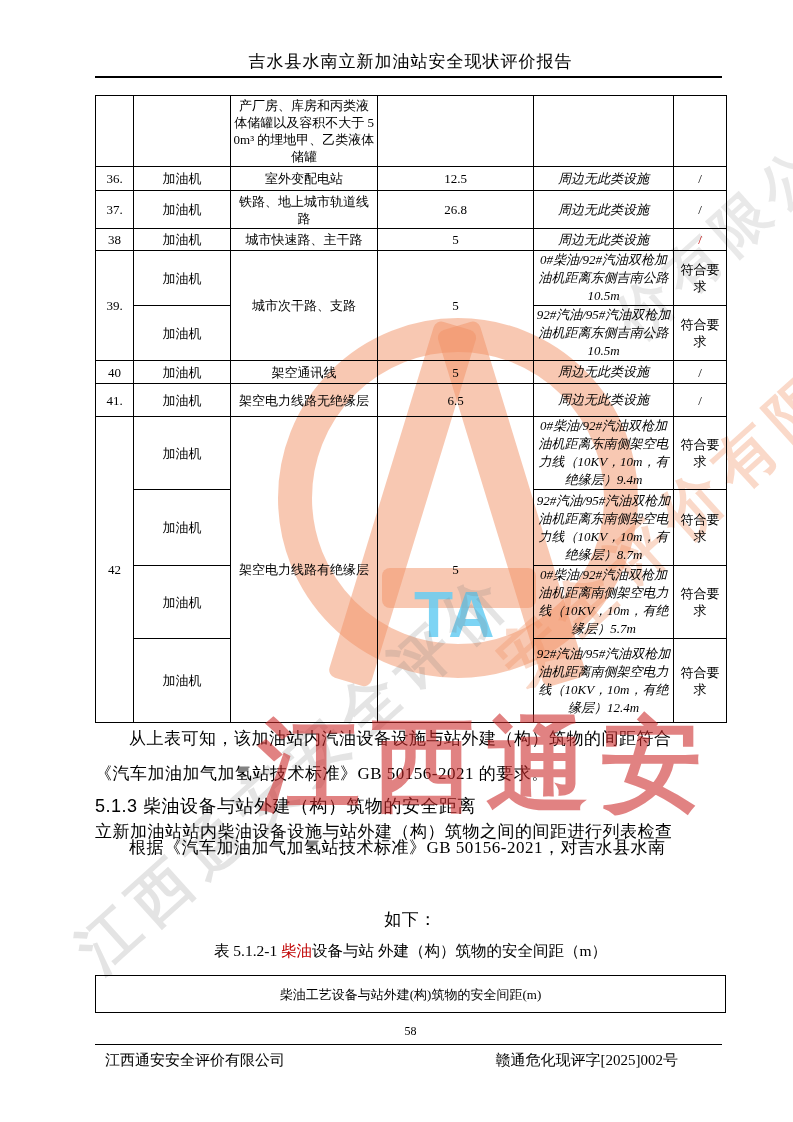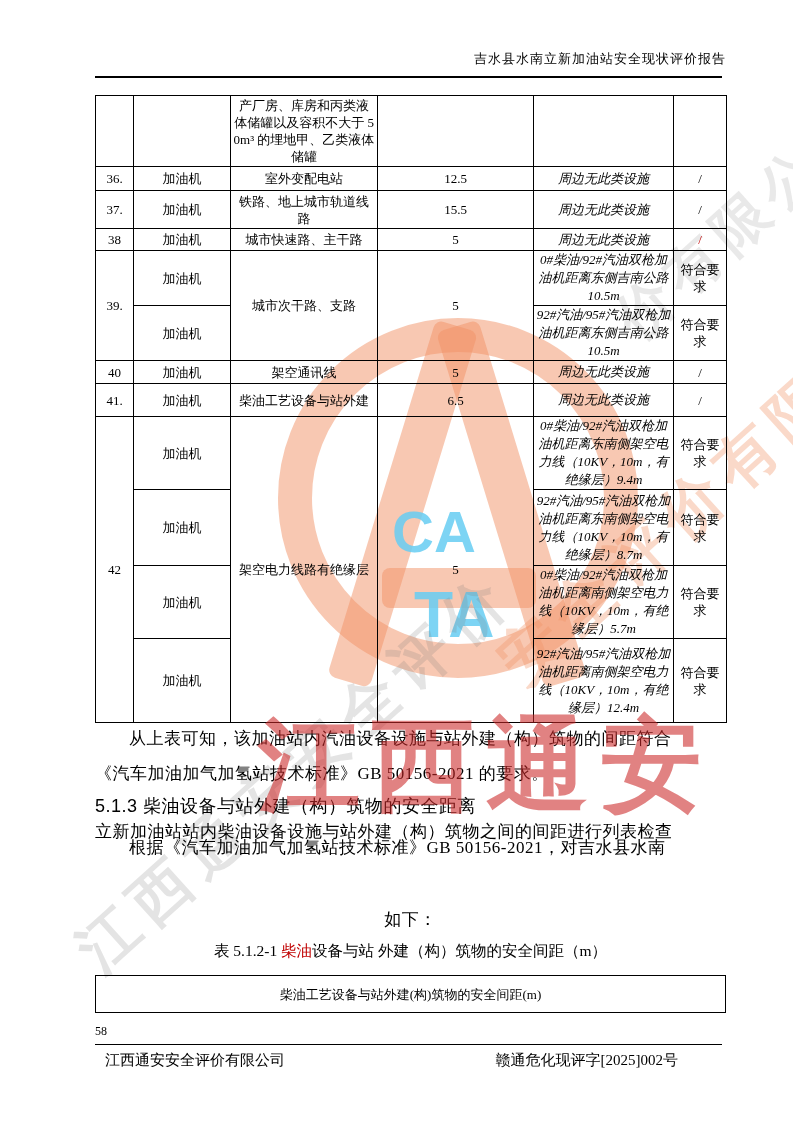--- a/index.html
+++ b/index.html
@@ -2,43 +2,43 @@
 <html><head>
 <meta charset="utf-8">
 <style>
   html,body{margin:0;padding:0;background:#888;}
   .page{
     position:relative;width:793px;height:1122px;margin:0 auto;
     background:#ffffff;overflow:hidden;
     font-family:"Liberation Serif","DejaVu Serif",serif;color:#000;
   }
   
-  .doc-title{position:absolute;top:50px;left:95px;width:631px;text-align:right;
-    font-size:13px;letter-spacing:1px;}
+  .doc-title{position:absolute;top:50px;left:95px;width:631px;text-align:center;
+    font-size:17px;letter-spacing:1px;}
   .header-rule{position:absolute;top:76px;left:95px;width:627px;border-top:2px solid #000;}
   
   table.main{position:absolute;top:95px;left:95px;border-collapse:collapse;table-layout:fixed;
     width:632px;font-size:13px;line-height:17px;}
   table.main td{border:1px solid #000;text-align:center;vertical-align:middle;
     padding:0 2px;word-break:break-all;background:transparent;}
   td.status-cell{line-height:18px;font-style:italic;}
   .red{color:#c00000;}
   
   .bodyline{position:absolute;left:95px;width:631px;font-size:17px;letter-spacing:0.5px;}
   .indent{text-indent:2em;}
   .center{text-align:center;}
   .h513{position:absolute;left:95px;width:631px;font-size:18px;font-weight:normal;
     font-family:"Liberation Sans","DejaVu Sans",sans-serif;letter-spacing:0.5px;}
   .caption{position:absolute;left:95px;width:631px;text-align:center;font-size:15.5px;}
   
   .next-box{position:absolute;top:975px;left:95px;width:629px;height:36px;
     border:1px solid #000;text-align:center;font-size:13px;line-height:17px;
     display:flex;flex-direction:column;justify-content:center;}
   
-  .page-num{position:absolute;top:1024px;left:95px;width:631px;text-align:left;font-size:12px;}
+  .page-num{position:absolute;top:1024px;left:95px;width:631px;text-align:center;font-size:12px;}
   .footer-rule{position:absolute;top:1044px;left:95px;width:627px;border-top:1.5px solid #000;}
   .footer-left{position:absolute;top:1051px;left:105px;font-size:15px;}
   .footer-right{position:absolute;top:1051px;left:78px;width:600px;text-align:right;font-size:15px;}
   
   .wm{position:absolute;pointer-events:none;}
   .wm-ring{top:318px;left:278px;width:292px;height:292px;border-radius:50%;
     border:34px solid rgba(241,146,101,0.5);z-index:0;}
   .wm-bar{background:rgba(241,146,101,0.5);border-radius:8px;z-index:0;}
   .wm-bar-left{top:326px;left:435px;width:44px;height:372px;transform-origin:50% 0;transform:rotate(-17deg);}
   .wm-bar-right{top:326px;left:435px;width:44px;height:372px;transform-origin:50% 0;transform:rotate(17deg);}
@@ -60,21 +60,20 @@
 </style>
 </head>
 <body>
 
 <div class="page">
 
   <div class="wm wm-ring"></div>
   <div class="wm wm-bar wm-bar-left"></div>
   <div class="wm wm-bar wm-bar-right"></div>
   <div class="wm wm-bar wm-crossbar"></div>
-  <div class="wm wm-blue wm-blue-top">CA</div>
   <div class="wm wm-blue wm-blue-bottom">TA</div>
   <div class="wm wm-diag wm-diag1">安全评价有限公司</div>
   <div class="wm wm-diag wm-diag2">江西通安安全评价</div>
   <div class="wm wm-diag wm-diag3">价有限公司</div>
 
   <div class="content">
 
     <div class="doc-title">吉水县水南立新加油站安全现状评价报告</div>
     <div class="header-rule"></div>
 
@@ -101,21 +100,21 @@
           <td>加油机</td>
           <td>室外变配电站</td>
           <td>12.5</td>
           <td class="status-cell">周边无此类设施</td>
           <td>/</td>
         </tr>
         <tr style="height:38px">
           <td>37.</td>
           <td>加油机</td>
           <td>铁路、地上城市轨道线路</td>
-          <td>15.5</td>
+          <td>26.8</td>
           <td class="status-cell">周边无此类设施</td>
           <td>/</td>
         </tr>
         <tr style="height:22px">
           <td>38</td>
           <td>加油机</td>
           <td>城市快速路、主干路</td>
           <td>5</td>
           <td class="status-cell">周边无此类设施</td>
           <td class="red">/</td>
@@ -137,21 +136,21 @@
           <td>40</td>
           <td>加油机</td>
           <td>架空通讯线</td>
           <td>5</td>
           <td class="status-cell">周边无此类设施</td>
           <td>/</td>
         </tr>
         <tr style="height:33px">
           <td>41.</td>
           <td>加油机</td>
-          <td>柴油工艺设备与站外建</td>
+          <td>架空电力线路无绝缘层</td>
           <td>6.5</td>
           <td class="status-cell">周边无此类设施</td>
           <td>/</td>
         </tr>
         <tr style="height:72px">
           <td rowspan="4">42</td>
           <td>加油机</td>
           <td rowspan="4">架空电力线路有绝缘层</td>
           <td rowspan="4">5</td>
           <td class="status-cell">0#柴油/92#汽油双枪加油机距离东南侧架空电力线（10KV，10m，有绝缘层）9.4m</td>

